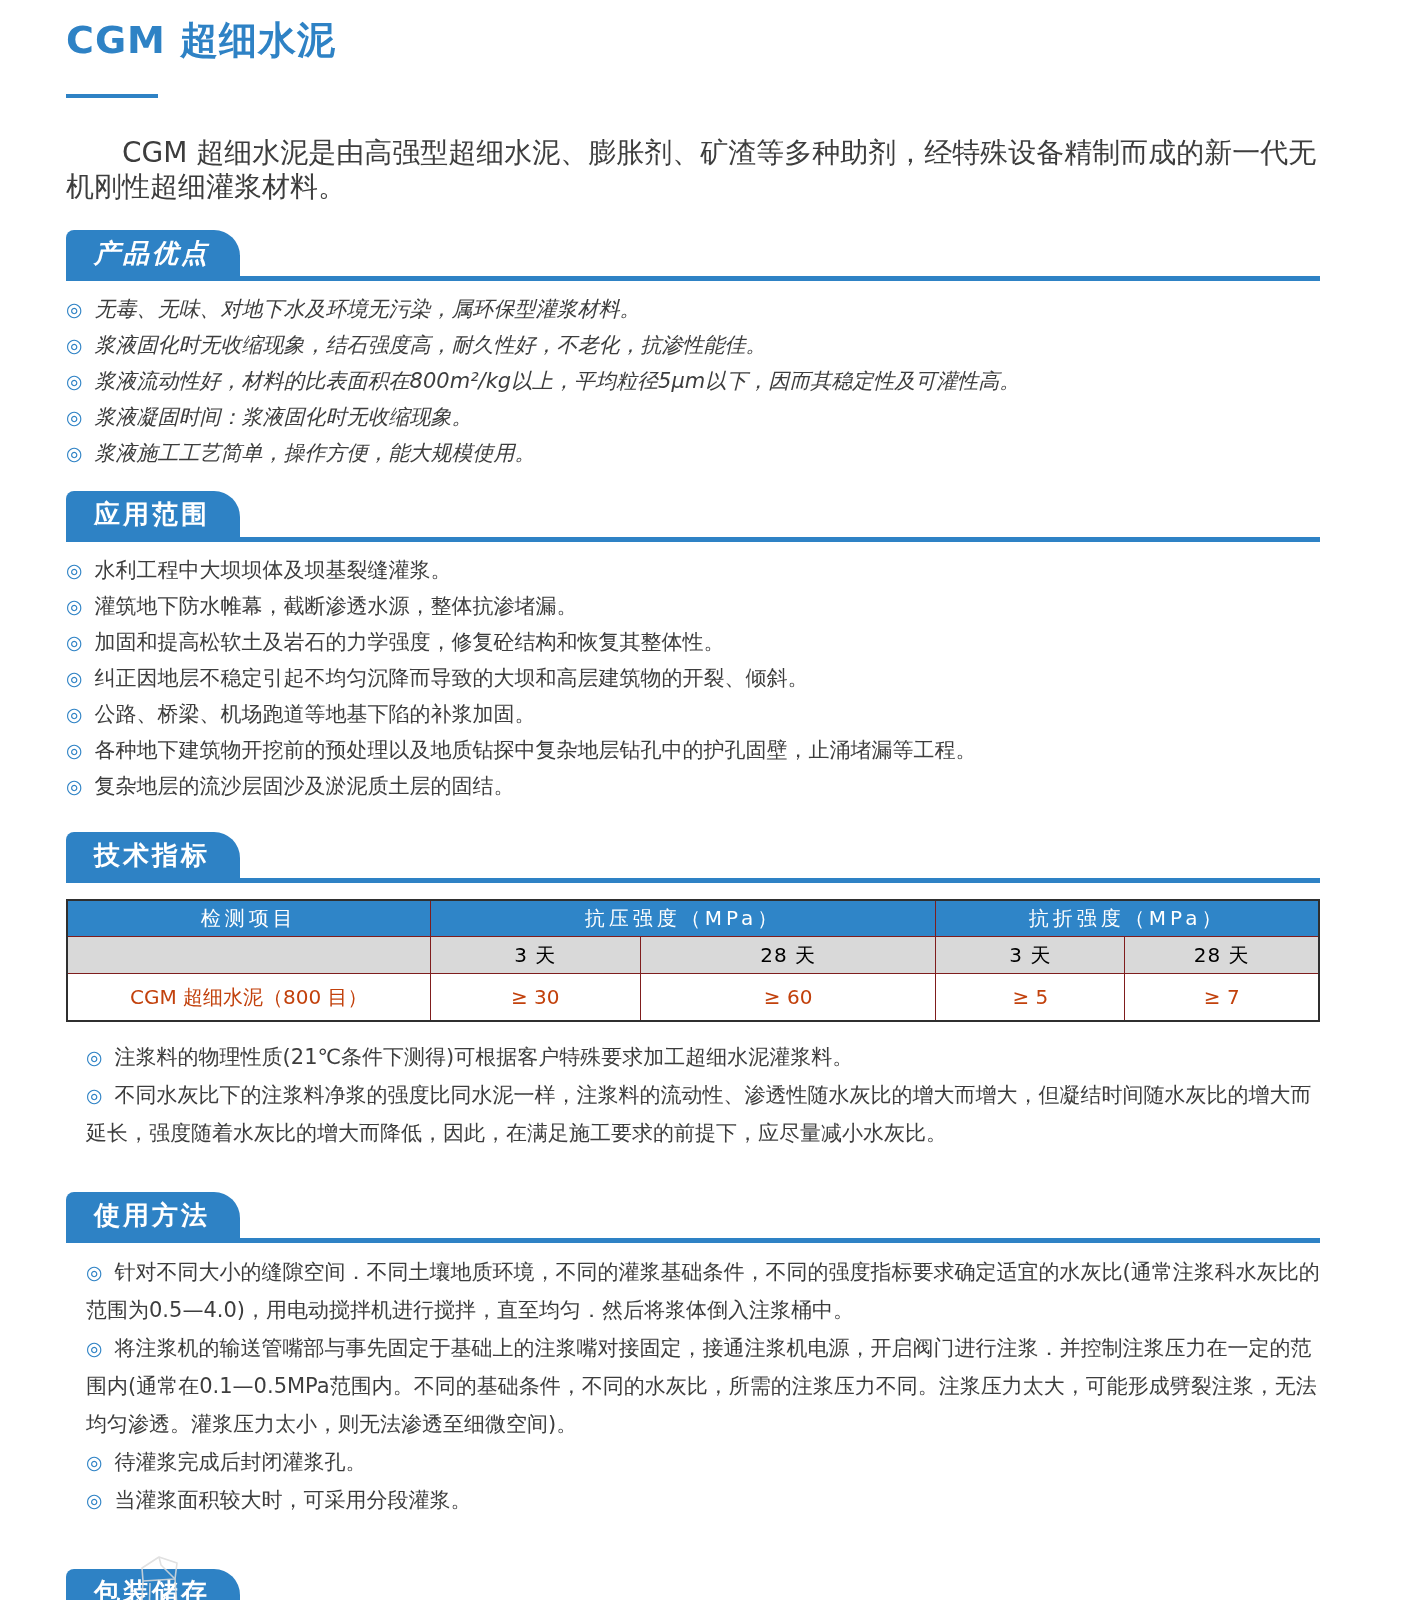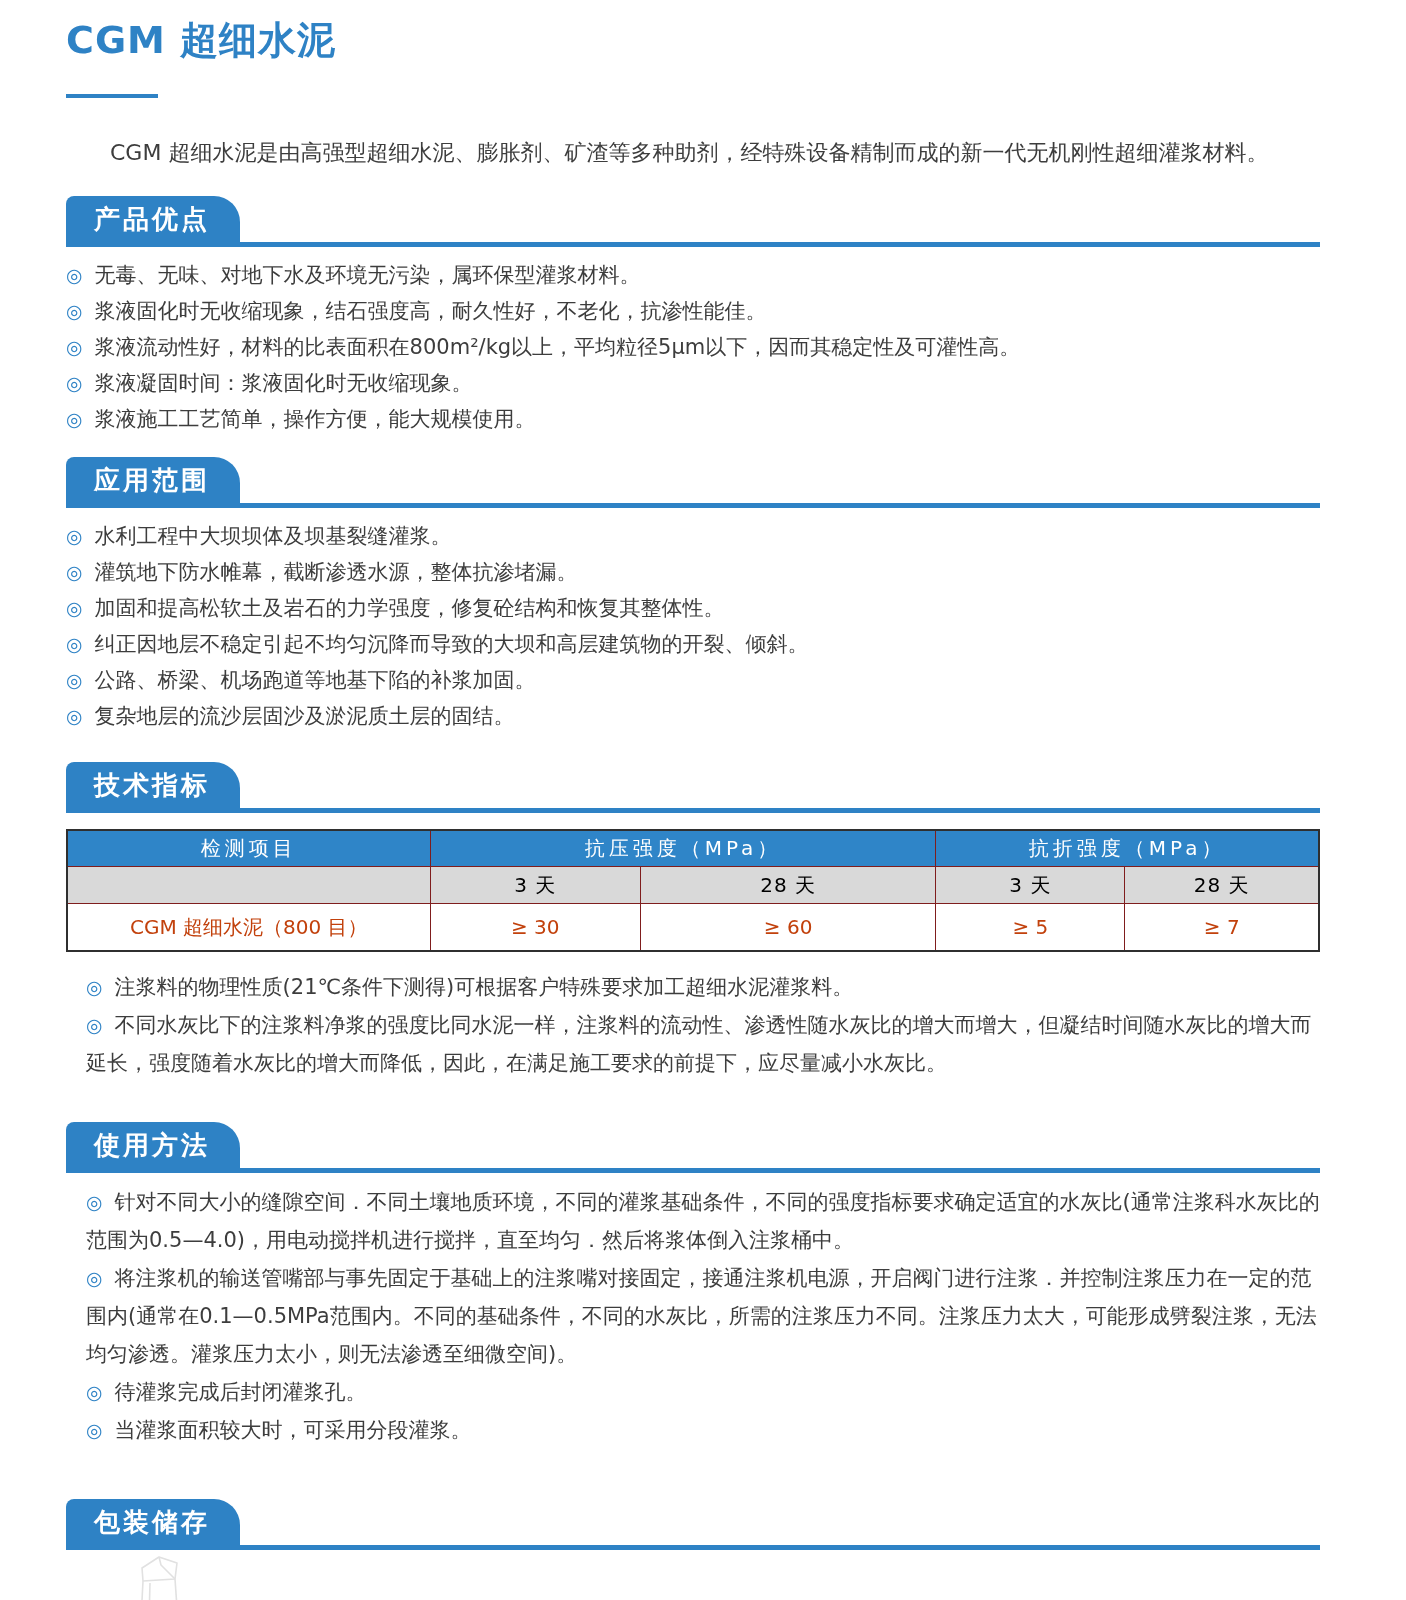--- a/index.html
+++ b/index.html
@@ -28,21 +28,21 @@
     letter-spacing: 1px;
   }
   .title-underline {
     width: 92px;
     height: 4px;
     background: #2e82c5;
     margin-top: 28px;
   }
   p.intro {
     margin: 38px 0 0 0;
-    font-size: 22px;
+    font-size: 28px;
     line-height: 34px;
     text-indent: 2em;
     color: #3d3d3d;
   }
   section { margin: 0; }
   .section-header { margin: 0; }
   .tab {
     display: inline-block;
     background: #2e82c5;
     color: #ffffff;
@@ -65,21 +65,21 @@
     line-height: 36px;
     color: #3d3d3d;
   }
   p.bullet.loose { line-height: 38px; margin-left: 20px; }
   .dot {
     color: #2e82c5;
     font-size: 19px;
     margin-right: 12px;
   }
   
-  .sec-advantages { margin-top: 26px; }
+  .sec-advantages { margin-top: 26px; font-style: italic; }
   .sec-applications { margin-top: 20px; }
   .sec-specs { margin-top: 28px; }
   .sec-usage { margin-top: 40px; }
   .sec-storage { margin-top: 50px; }
 
   table.specs {
     margin-top: 16px;
     width: 100%;
     border-collapse: collapse;
     table-layout: fixed;
@@ -144,20 +144,21 @@
     <div class="section-header">
       <div class="tab">应用范围</div>
       <div class="rule"></div>
     </div>
     <div class="bullets">
       <p class="bullet"><span class="dot">◎</span><span>水利工程中大坝坝体及坝基裂缝灌浆。</span></p>
       <p class="bullet"><span class="dot">◎</span><span>灌筑地下防水帷幕，截断渗透水源，整体抗渗堵漏。</span></p>
       <p class="bullet"><span class="dot">◎</span><span>加固和提高松软土及岩石的力学强度，修复砼结构和恢复其整体性。</span></p>
       <p class="bullet"><span class="dot">◎</span><span>纠正因地层不稳定引起不均匀沉降而导致的大坝和高层建筑物的开裂、倾斜。</span></p>
       <p class="bullet"><span class="dot">◎</span><span>公路、桥梁、机场跑道等地基下陷的补浆加固。</span></p>
+      <p class="bullet"><span class="dot">◎</span><span>各种地下建筑物开挖前的预处理以及地质钻探中复杂地层钻孔中的护孔固壁，止涌堵漏等工程。</span></p>
       <p class="bullet"><span class="dot">◎</span><span>复杂地层的流沙层固沙及淤泥质土层的固结。</span></p>
     </div>
   </section>
 
   <section class="sec-specs">
     <div class="section-header">
       <div class="tab">技术指标</div>
       <div class="rule"></div>
     </div>
 

